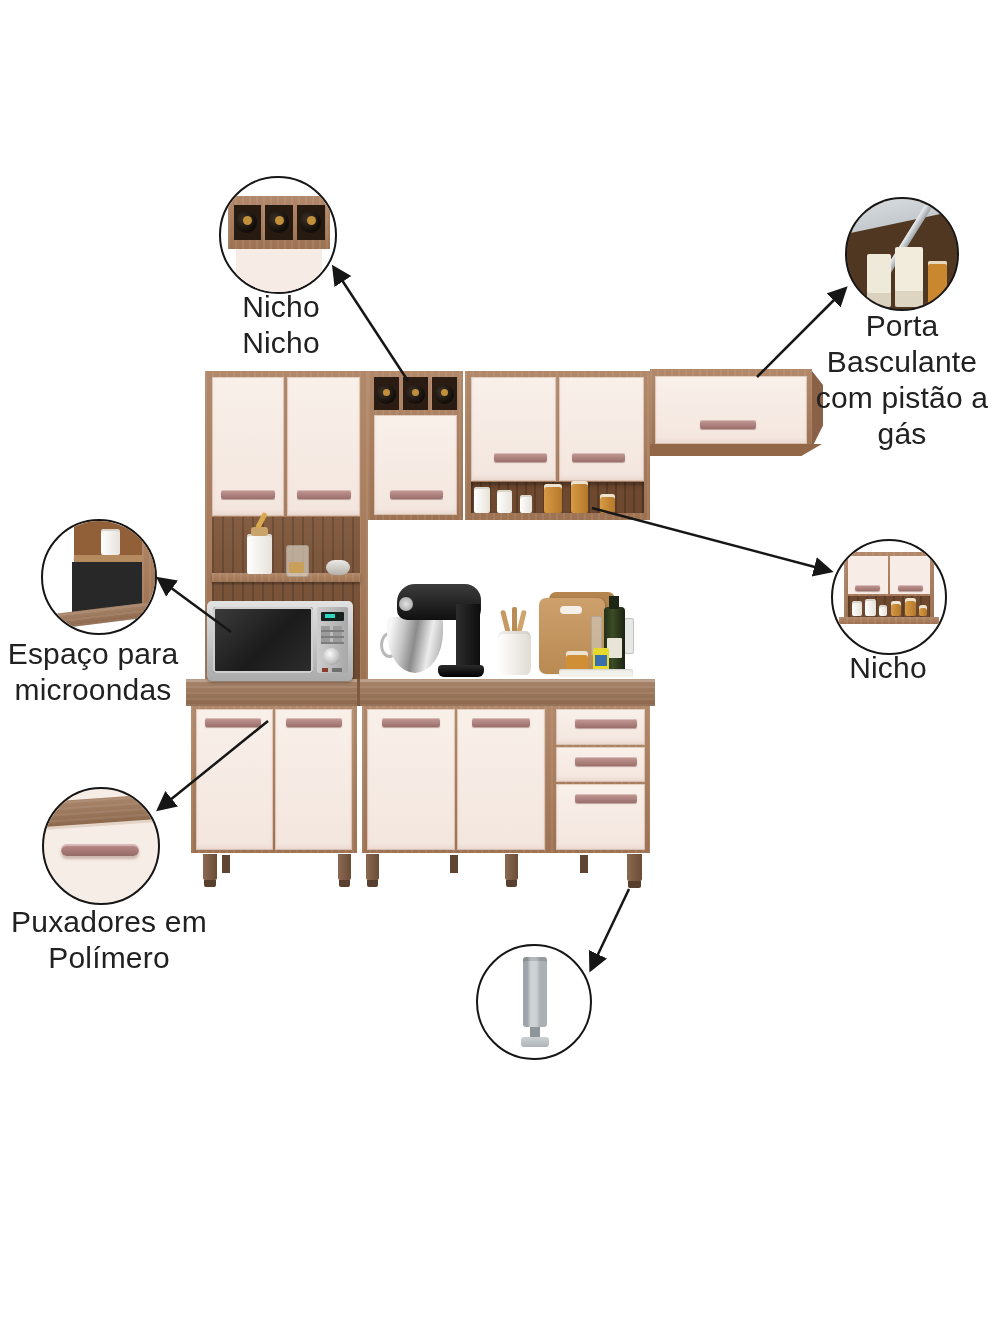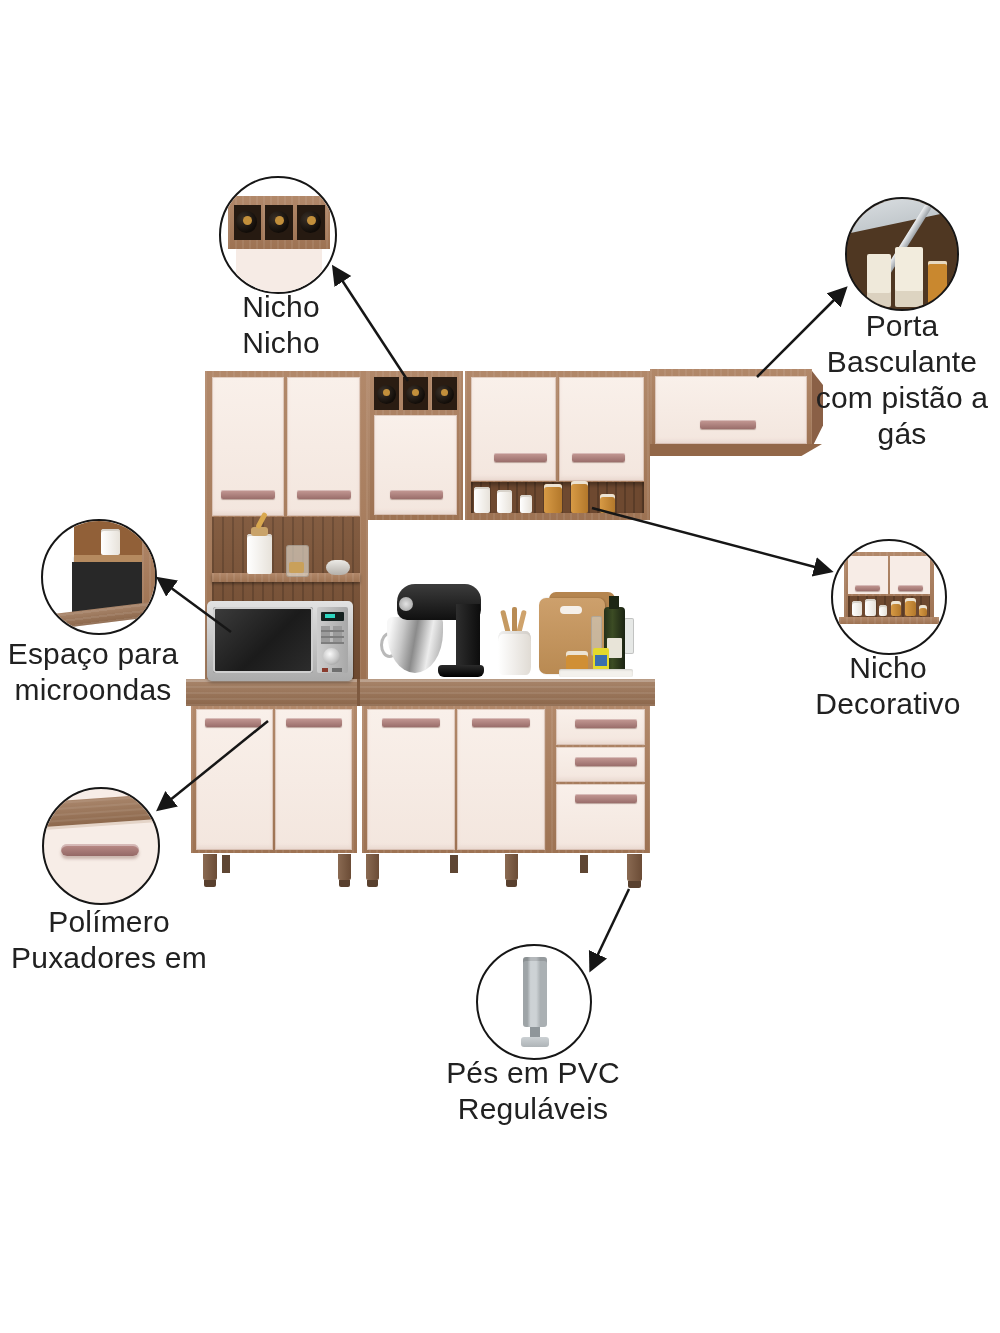--- a/index.html
+++ b/index.html
@@ -237,24 +237,19 @@
     <div>Basculante</div>
     <div>com pistão a</div>
     <div>gás</div>
   </div>
   <div class="abs label" style="left:-5px;top:636px;width:196px;">
     <div>Espaço para</div>
     <div>microondas</div>
   </div>
   <div class="abs label" style="left:786px;top:650px;width:204px;">
     <div>Nicho</div>
-    <div>Decorativo</div>
   </div>
   <div class="abs label" style="left:7px;top:904px;width:204px;">
+    <div>Puxadores em</div>
     <div>Polímero</div>
-    <div>Puxadores em</div>
-  </div>
-  <div class="abs label" style="left:431px;top:1055px;width:204px;">
-    <div>Pés em PVC</div>
-    <div>Reguláveis</div>
   </div>
 
 </div>
 
 </body></html>

